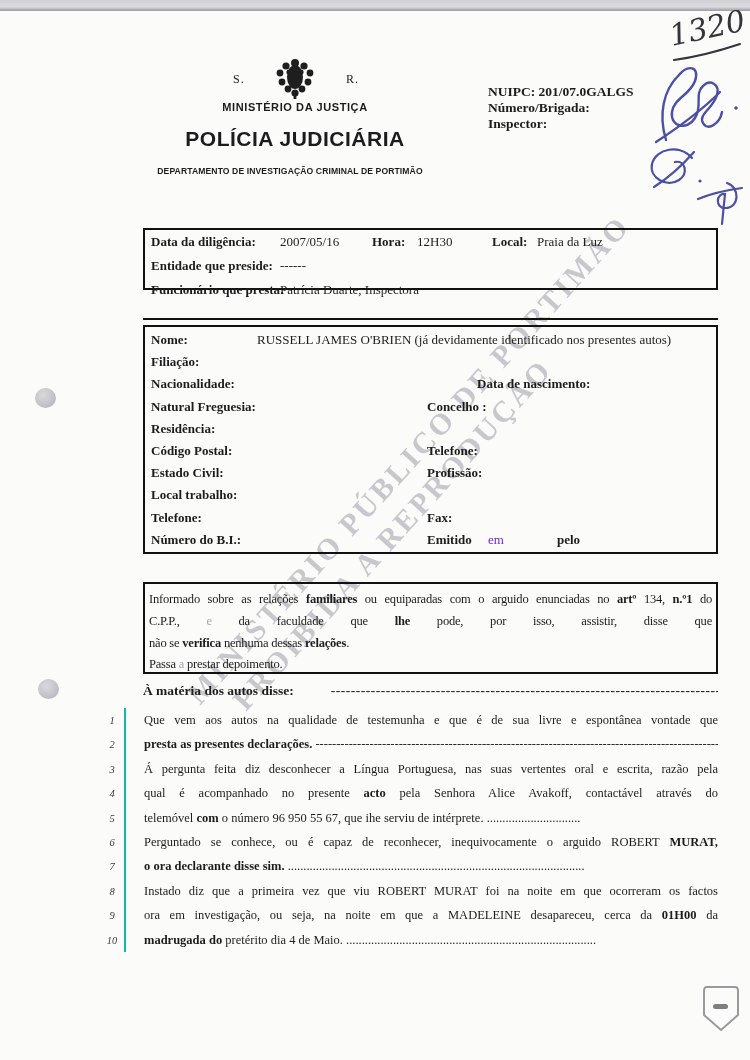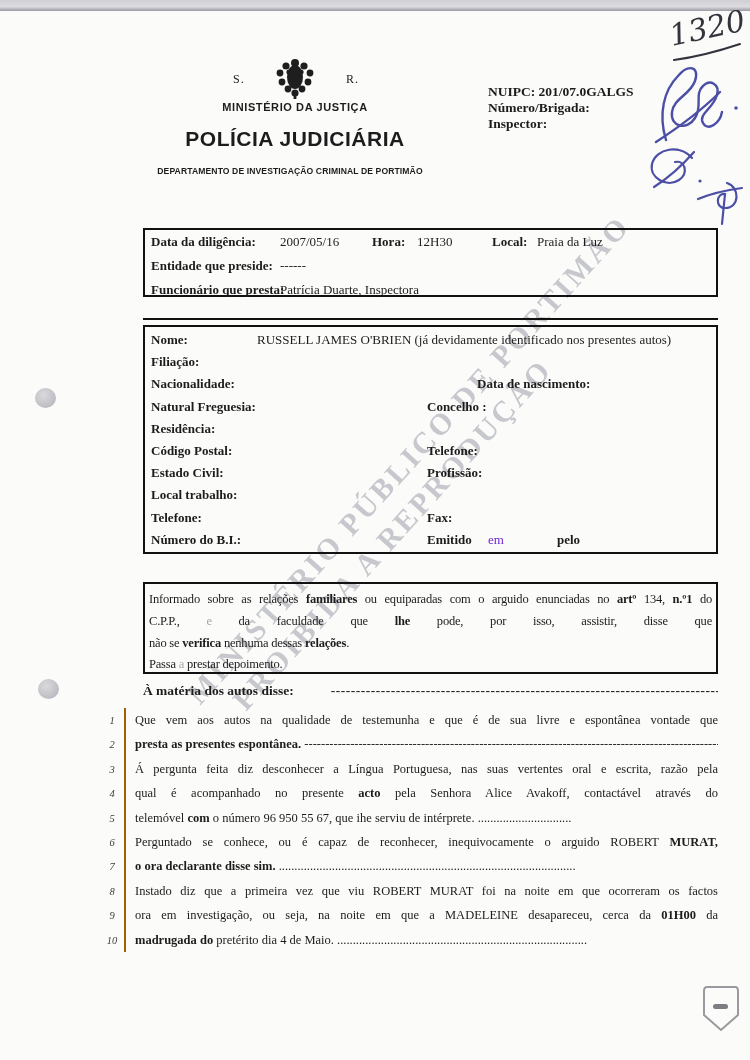--- a/index.html
+++ b/index.html
@@ -25,21 +25,21 @@
   .agency{position:absolute;left:150px;top:127px;width:290px;text-align:center;z-index:2;
           font-family:"Liberation Sans",sans-serif;font-weight:bold;font-size:21px;letter-spacing:0.5px;}
   .department{position:absolute;left:140px;top:166px;width:300px;text-align:center;z-index:2;
           font-family:"Liberation Sans",sans-serif;font-weight:bold;font-size:8.6px;letter-spacing:0.1px;}
   .case-block{position:absolute;left:488px;top:84px;z-index:2;font-weight:bold;
           font-size:13.5px;line-height:16px;}
   .doc-title{position:absolute;left:143px;top:192px;width:575px;text-align:center;z-index:2;
           font-weight:bold;font-size:16.5px;font-variant:small-caps;letter-spacing:1.2px;}
   
   .box{position:absolute;left:143px;width:575px;border:2px solid #111;box-sizing:border-box;z-index:2;}
-  #meta-box{top:228px;height:69px;}
+  #meta-box{top:228px;height:62px;}
   .mrow{position:absolute;left:0;width:100%;height:24px;font-size:13px;}
   .mrow span{position:absolute;white-space:nowrap;}
   .lbl{font-weight:bold;}
   #id-box{top:325px;height:229px;padding-top:5px;}
   #id-box::before{content:"";position:absolute;left:-2px;right:-2px;top:-9px;height:2px;background:#111;}
   .idrow{position:relative;height:22.2px;font-size:13px;}
   .idrow span{position:absolute;white-space:nowrap;top:0;}
   .idrow .l{left:6px;font-weight:bold;}
   .idrow .lv{left:112px;}
   .idrow .r{left:282px;font-weight:bold;}
@@ -51,21 +51,21 @@
   .rline.j{text-align:justify;text-align-last:justify;}
   .b{font-weight:bold;}
   .g{color:#a6a6ae;}
   
   .st-heading{position:absolute;left:143px;top:683px;width:575px;display:flex;z-index:2;
           font-weight:bold;font-size:13.5px;align-items:baseline;gap:32px;}
   .dash-fill{font-weight:bold;flex:1;overflow:hidden;white-space:nowrap;margin-left:5px;letter-spacing:0.5px;}
   .dep{position:absolute;left:100px;top:708px;width:618px;z-index:2;}
   .dl{display:flex;height:24.4px;align-items:baseline;overflow:hidden;}
   .dl .num{width:24px;text-align:center;font-style:italic;font-size:10.5px;color:#3c3c3c;flex:none;}
-  .dl .txt{flex:1;border-left:2px solid #a16207;padding-left:9px;font-size:12.5px;line-height:24.4px;height:24.4px;font-family:Liberation Serif, serif;}
+  .dl .txt{flex:1;border-left:2px solid #14b8a6;padding-left:18px;font-size:12.5px;line-height:24.4px;height:24.4px;font-family:Liberation Serif, serif;}
   .dl .txt.j{text-align:justify;text-align-last:justify;}
   .dl .txt.nj{white-space:nowrap;overflow:hidden;}
   
   .hand{position:absolute;z-index:4;}
   
   .stamp{position:absolute;left:700px;top:984px;z-index:2;}
 </style>
 </head>
 <body>
 
@@ -185,21 +185,21 @@
     <span class="dash-fill">------------------------------------------------------------------------------------------------------------------------</span>
   </div>
 
   <div class="dep">
       <div class="dl">
         <span class="num">1</span>
         <div class="txt j"><span>Que vem aos autos na qualidade de testemunha e que é de sua livre e espontânea vontade que</span></div>
       </div>
       <div class="dl">
         <span class="num">2</span>
-        <div class="txt nj"><span class="b">presta as presentes espontânea. </span><span>--------------------------------------------------------------------------------------------------------------</span></div>
+        <div class="txt nj"><span class="b">presta as presentes declarações. </span><span>--------------------------------------------------------------------------------------------------------------</span></div>
       </div>
       <div class="dl">
         <span class="num">3</span>
         <div class="txt j"><span>Á pergunta feita diz desconhecer a Língua Portuguesa, nas suas vertentes oral e escrita, razão pela</span></div>
       </div>
       <div class="dl">
         <span class="num">4</span>
         <div class="txt j"><span>qual é acompanhado no presente </span><span class="b">acto</span><span> pela Senhora Alice Avakoff, contactável através do</span></div>
       </div>
       <div class="dl">

